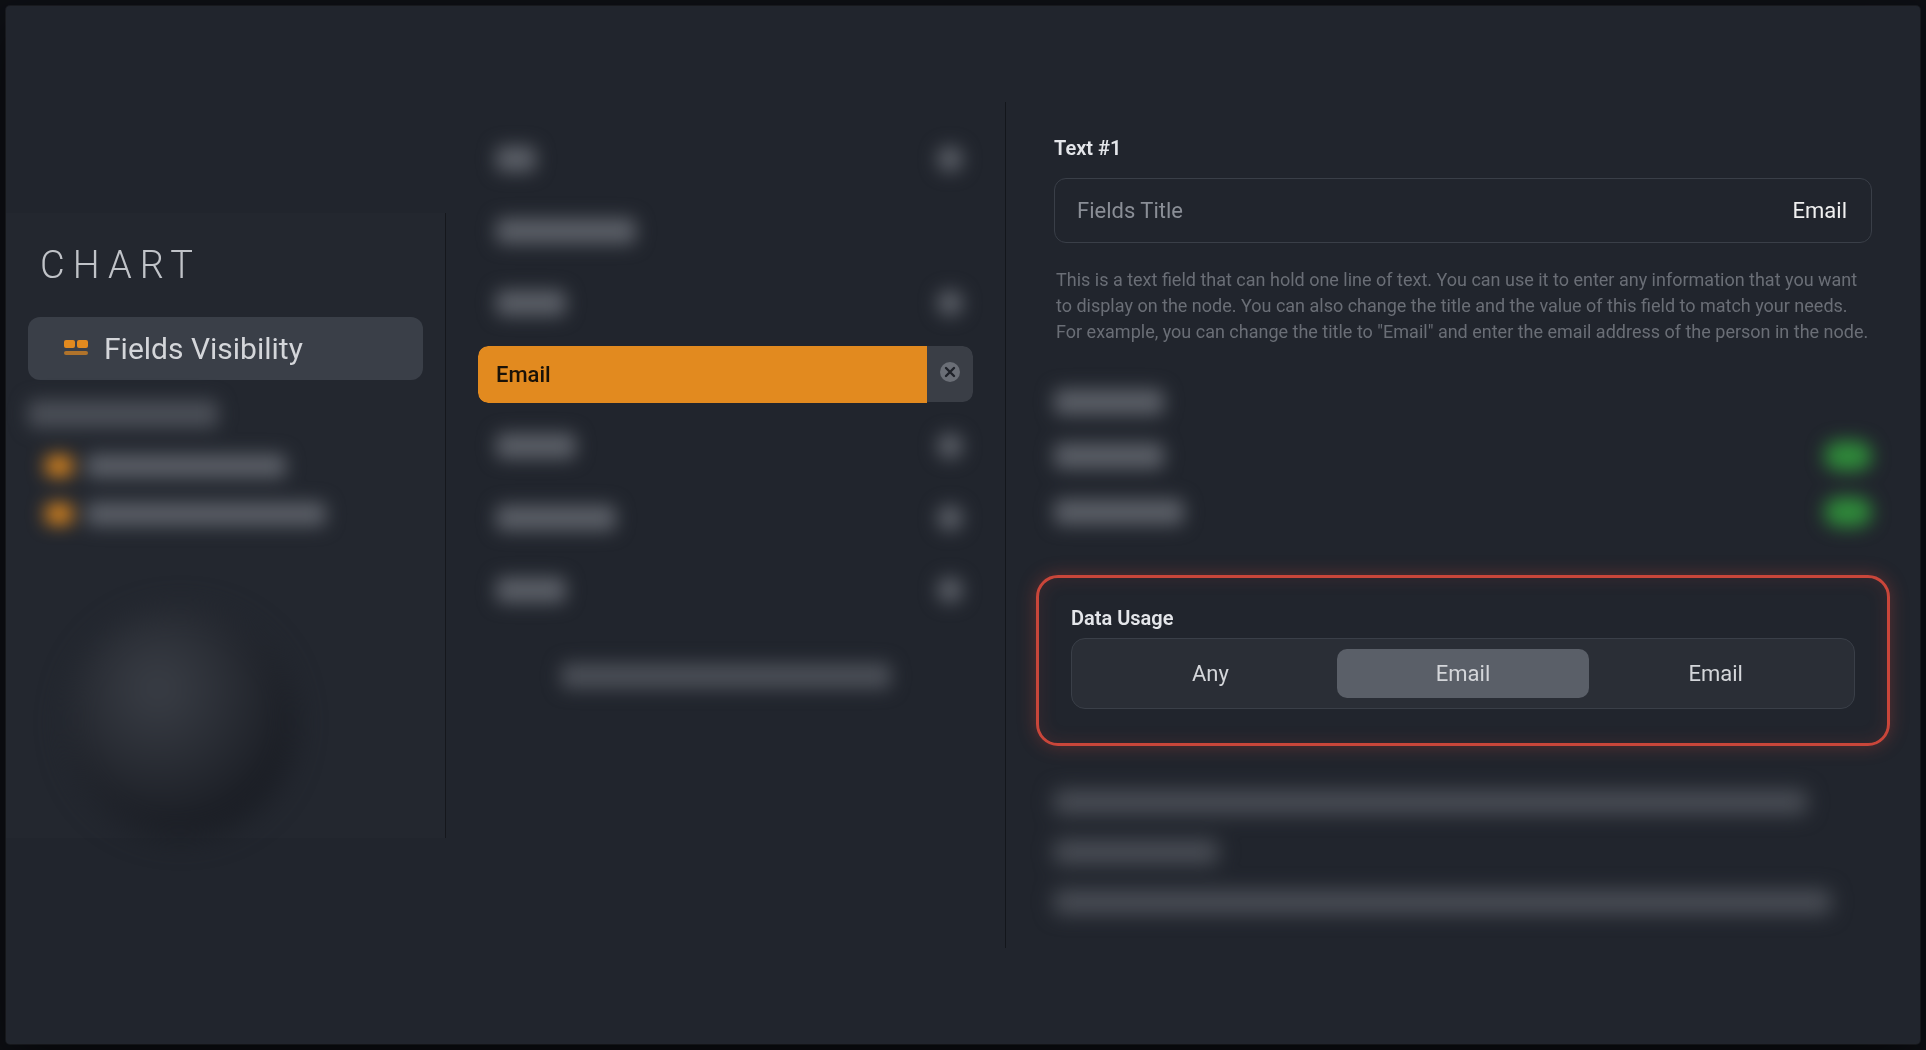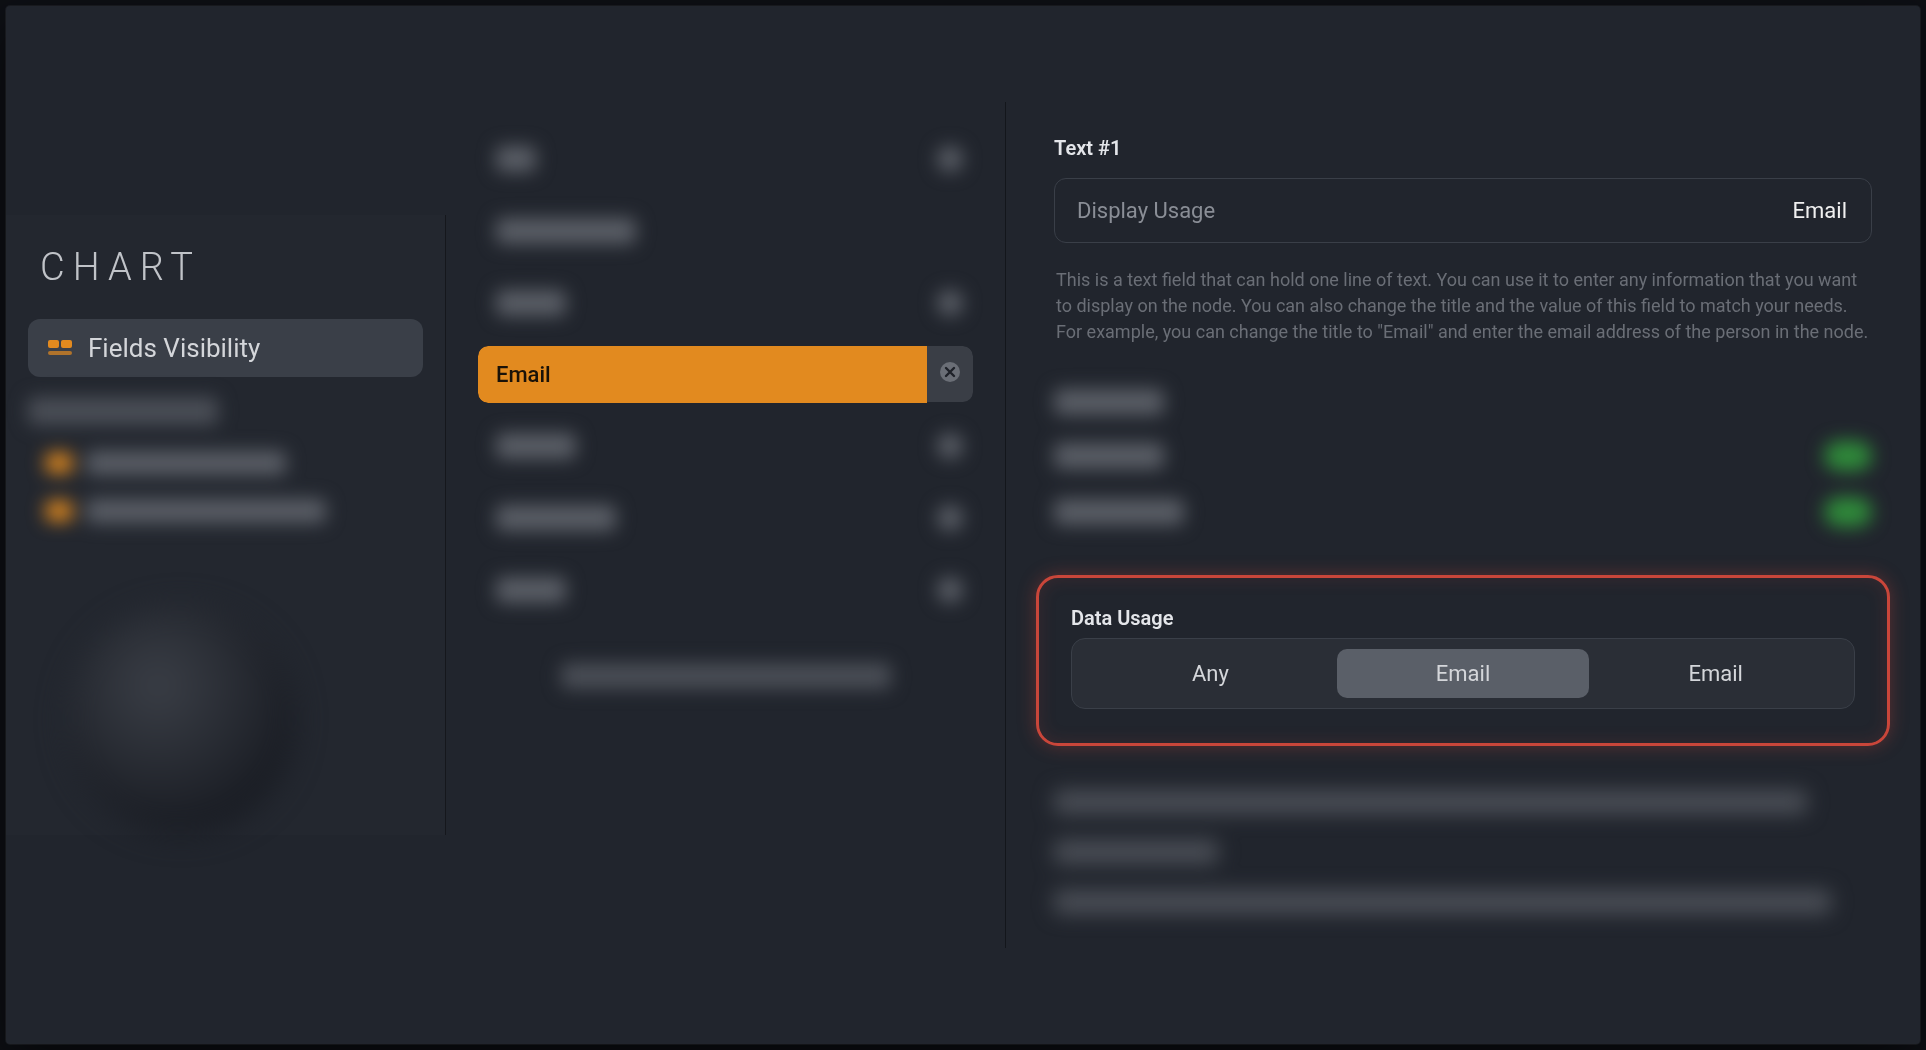--- a/index.html
+++ b/index.html
@@ -55,23 +55,23 @@
   .sidebar-list {
     padding: 0 22px;
     display: flex;
     flex-direction: column;
     gap: 6px;
   }
   .sidebar-item {
     display: flex;
     align-items: center;
     gap: 14px;
-    padding: 14px 20px;
+    padding: 14px 36px;
     border-radius: 12px;
-    font-size: 26px;
+    font-size: 30px;
     color: var(--text-primary);
     cursor: pointer;
   }
   .sidebar-item.selected {
     background: var(--bg-sidebar-selected);
   }
   .sidebar-item .icon {
     width: 26px; height: 20px;
     display: inline-flex;
     align-items: center;
@@ -382,21 +382,21 @@
               <div class="tail-blob"></div>
             </div>
         </div>
         <div class="field-list-footnote"></div>
       </div>
 
       <div class="detail-col">
         <div class="section-heading">Text #1</div>
 
         <div class="display-title-box">
-          <span class="label">Display Usage</span>
+          <span class="label">Fields Title</span>
           <input class="value" value="Email" style="">
         </div>
 
         <div class="description-text">This is a text field that can hold one line of text. You can use it to enter any information that you want to display on the node. You can also change the title and the value of this field to match your needs. For example, you can change the title to "Email" and enter the email address of the person in the node.</div>
 
         <div class="detail-blurred-rows">
           <div class="row">
               <div class="lab" style="width:110px"></div>
             </div>
           <div class="row">

